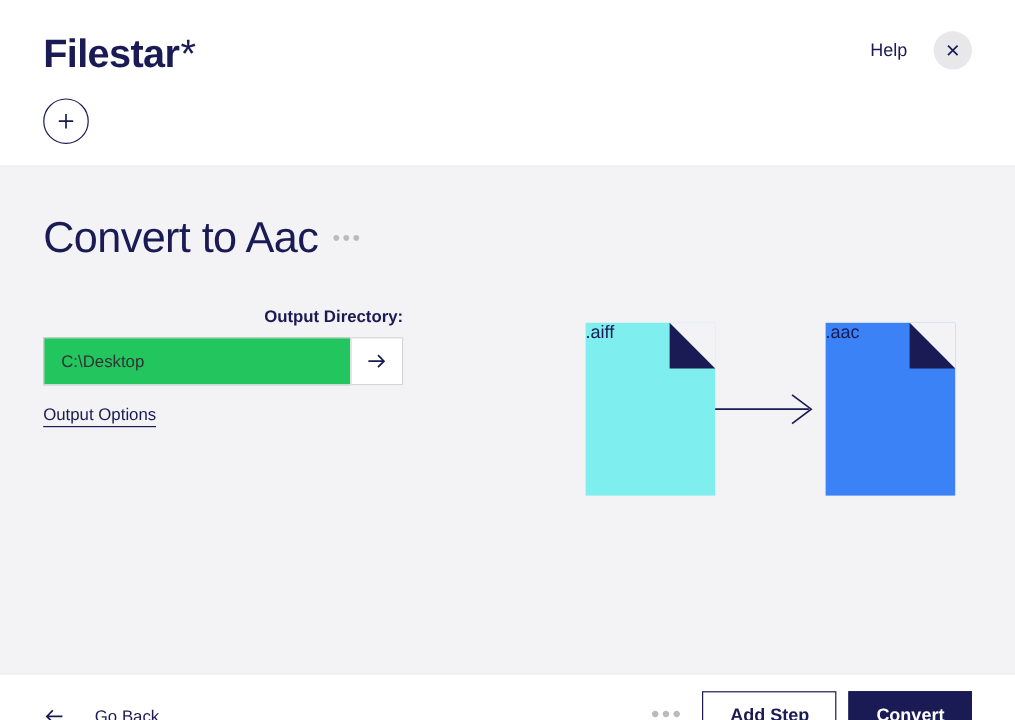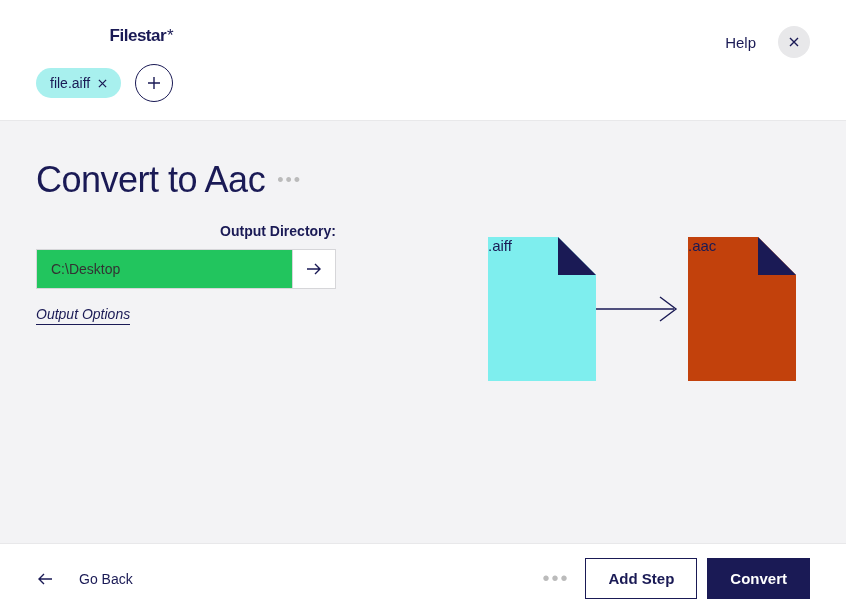--- a/index.html
+++ b/index.html
@@ -14,25 +14,24 @@
     .header {
       padding: 26px 36px 18px 36px;
       display: flex;
       justify-content: space-between;
       align-items: flex-start;
       border-bottom: 1px solid #e8e8ea;
       background: #fff;
     }
     .header-left { display: flex; flex-direction: column; gap: 18px; }
     .logo {
-      font-size: 17px;
+      font-size: 33px;
       font-weight: 600;
       color: #1a1a55;
       letter-spacing: -0.5px;
-      text-align: right;
     }
     .logo-star { font-weight: 400; margin-left: 1px; }
     .file-row { display: flex; align-items: center; gap: 14px; }
     .file-chip {
       background: #a8f0ee;
       border-radius: 18px;
       padding: 7px 14px;
       font-size: 14px;
       color: #1a1a55;
       display: flex;
@@ -67,21 +66,21 @@
       justify-content: center;
       cursor: pointer;
       font-size: 14px;
       color: #1a1a55;
     }
     .main {
       background: #f3f3f5;
       padding: 38px 36px 20px 36px;
       height: 422px;
     }
-    .title-row { display: flex; align-items: center; gap: 12px; margin-bottom: 22px; }
+    .title-row { display: flex; align-items: center; gap: 12px; margin-bottom: 36px; }
     .page-title {
       font-size: 36px;
       font-weight: 400;
       color: #1a1a55;
       letter-spacing: -0.5px;
     }
     .dots-small { color: #bbb; font-size: 18px; letter-spacing: 2px; cursor: pointer; }
     .content-row { display: flex; gap: 40px; }
     .left-col { width: 300px; }
     .section-label {
@@ -116,21 +115,20 @@
     }
     .out-options {
       font-size: 14px;
       color: #1a1a55;
       text-decoration: none;
       border-bottom: 1px solid #1a1a55;
       padding-bottom: 2px;
       cursor: pointer;
       display: inline-block;
       margin-bottom: 28px;
-      font-style: italic;
     }
     .advanced-row {
       display: flex;
       align-items: center;
       gap: 10px;
       font-size: 14px;
       color: #1a1a55;
       cursor: pointer;
     }
     .illustration {
@@ -144,21 +142,21 @@
       width: 108px;
       height: 144px;
       position: relative;
       display: flex;
       align-items: flex-start;
       padding: 0;
       font-size: 15px;
       color: #1a1a55;
     }
     .file-icon.aiff { background: #7eeeee; }
-    .file-icon.aac { background: #c2410c; }
+    .file-icon.aac { background: #3b82f6; }
     .file-fold {
       position: absolute;
       top: 0;
       right: 0;
       width: 0;
       height: 0;
       border-style: solid;
       border-width: 0 38px 38px 0;
       border-color: transparent #f3f3f5 transparent transparent;
     }
@@ -204,28 +202,20 @@
   </style>
 </head>
 <body>
 
 <div class="header">
   <div class="header-left">
     <div class="logo">
       <span>Filestar</span><span class="logo-star">*</span>
     </div>
     <div class="file-row">
-      <div class="file-chip">
-        <span>file.aiff</span>
-        <span class="x">
-          <svg width="9" height="9" viewBox="0 0 10 10">
-              <path d="M1 1 L9 9 M9 1 L1 9" stroke="#1a1a55" stroke-width="1.4" fill="none"></path>
-            </svg>
-        </span>
-      </div>
       <button class="add-btn">
         <span>
           <svg width="14" height="14" viewBox="0 0 14 14">
               <path d="M7 1 L7 13 M1 7 L13 7" stroke="#1a1a55" stroke-width="1.4" fill="none"></path>
             </svg>
         </span>
       </button>
     </div>
   </div>
   <div class="header-right">

